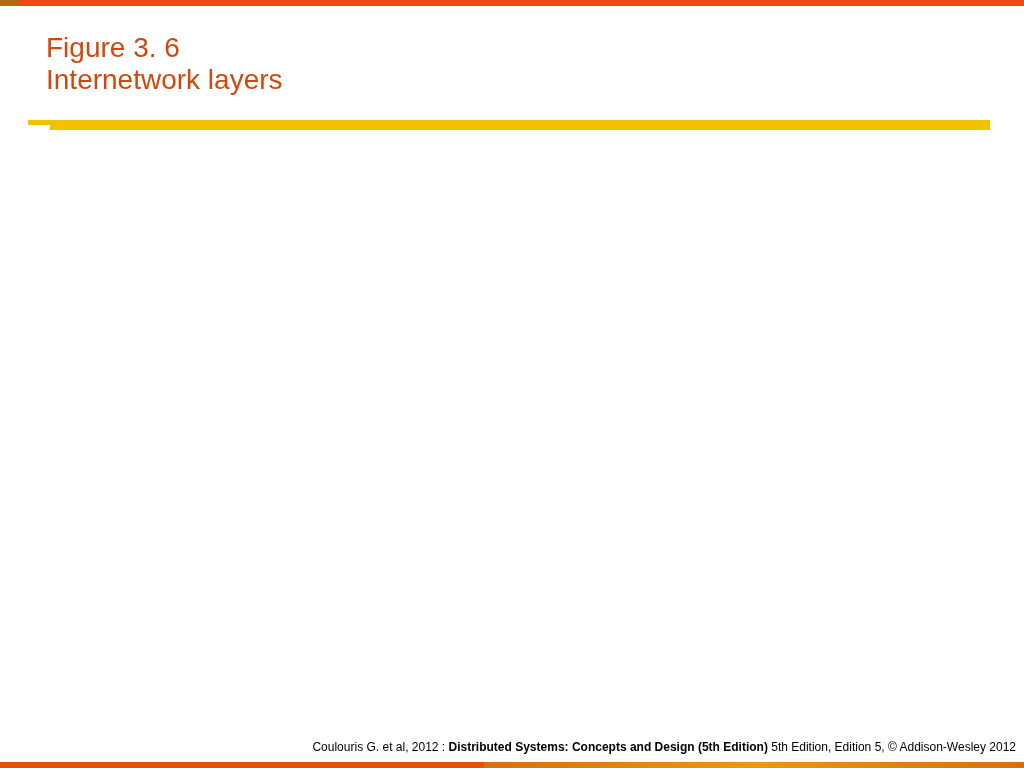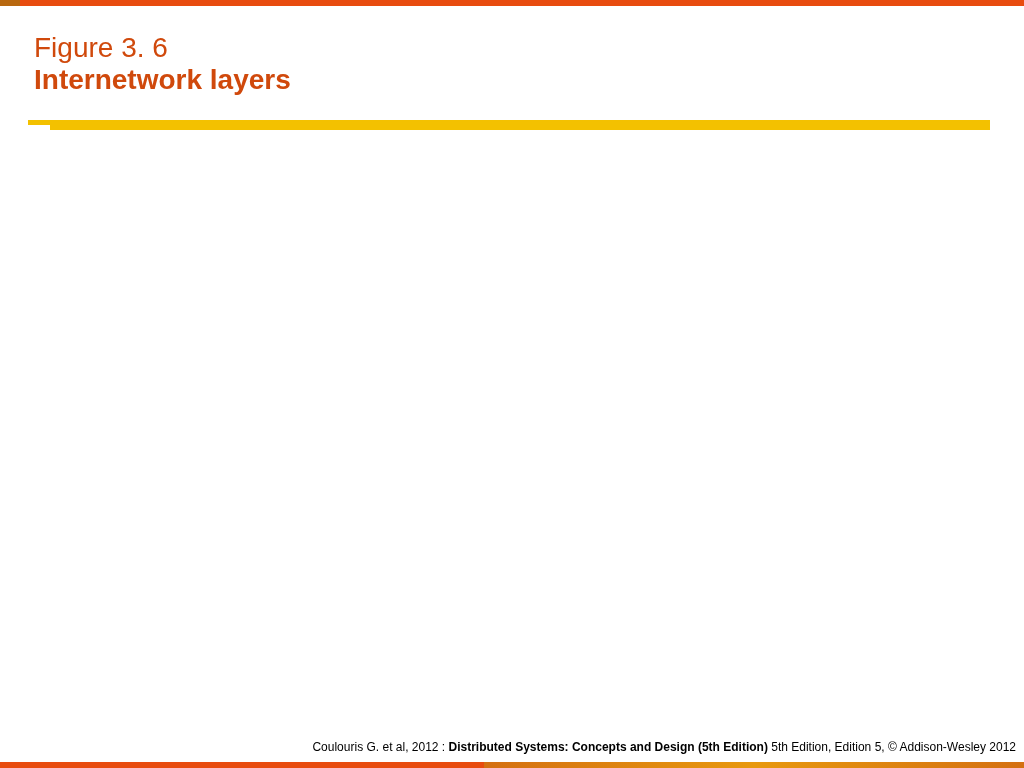--- a/index.html
+++ b/index.html
@@ -27,32 +27,32 @@
       position: absolute;
       top: 0;
       right: 0;
       width: 14px;
       height: 6px;
       background: #e84c0f;
     }
     .header {
       position: absolute;
       top: 32px;
-      left: 34px;
+      left: 46px;
     }
     .title-line1 {
       font-size: 28px;
       color: #d0490c;
       font-weight: normal;
       line-height: 1.15;
     }
     .title-line2 {
       font-size: 28px;
       color: #d0490c;
-      font-weight: bold;
+      font-weight: normal;
       line-height: 1.15;
     }
     .yellow-bar {
       position: absolute;
       top: 120px;
       left: 50px;
       width: 940px;
       height: 10px;
       background: #f3c100;
     }

